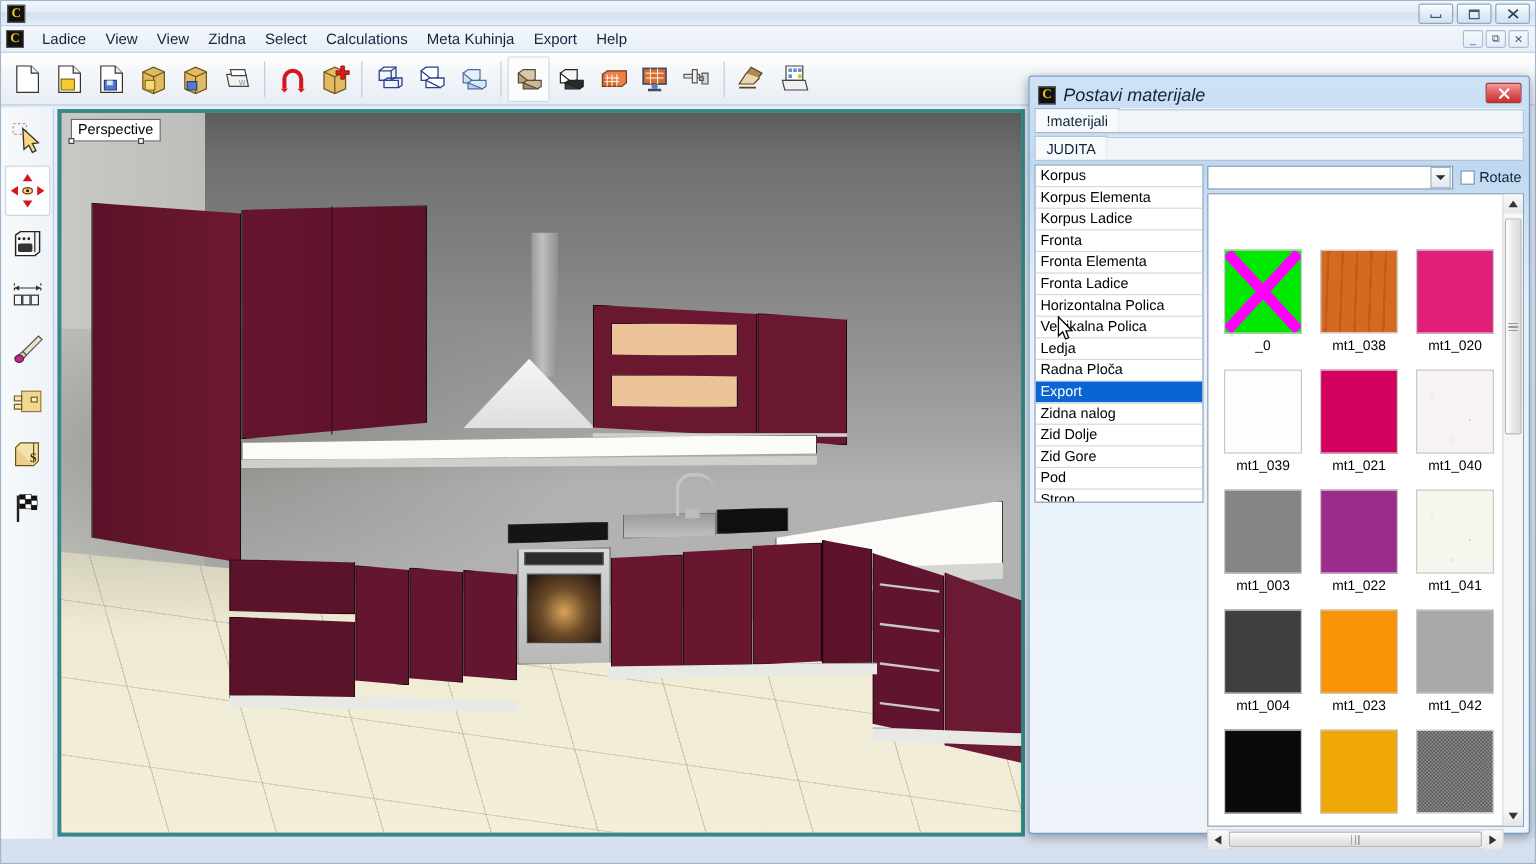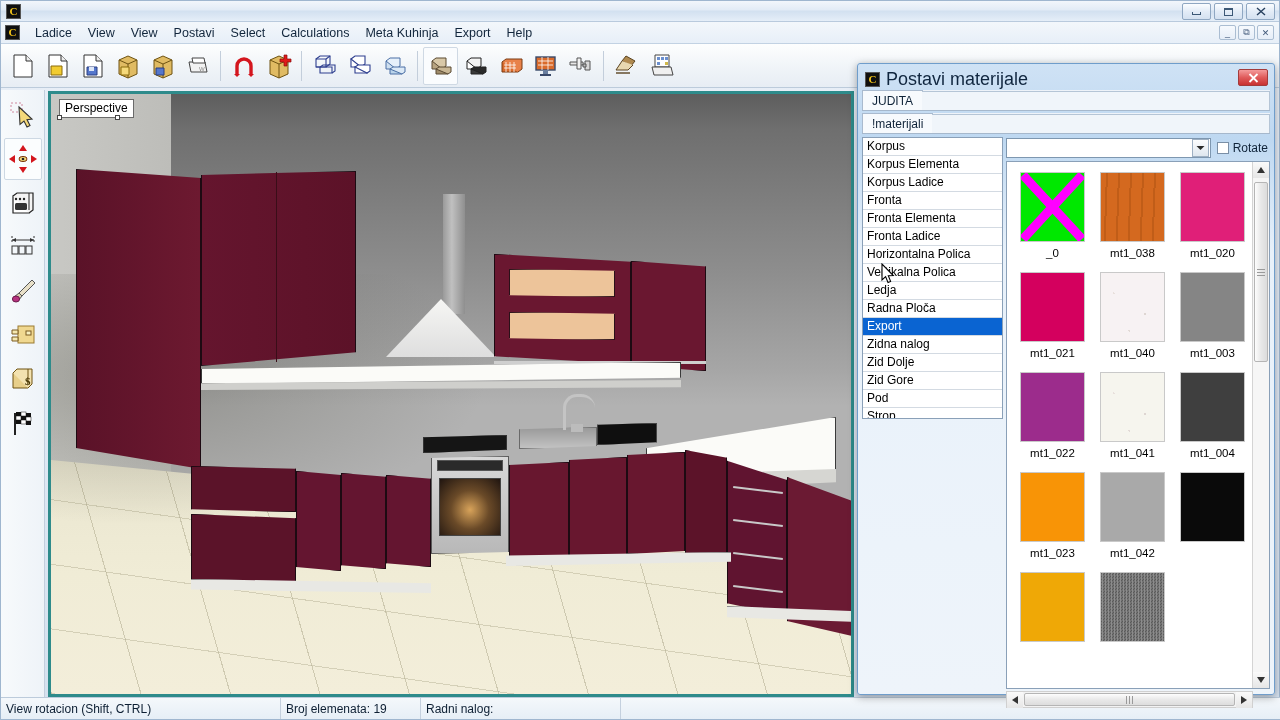--- a/index.html
+++ b/index.html
@@ -176,21 +176,21 @@
     border:1px solid #6f9dcb; border-radius:3px;
     box-shadow: 0 2px 9px rgba(0,0,0,.35);
     padding:3px;
   }
   .dlg-title { height:24px; display:flex; align-items:center; position:relative; padding-left:4px; }
   .dlg-icon {
     width:15px;height:15px;background:#101010;border:1px solid #555;color:#f5c518;
     font-weight:bold;font-size:11px;line-height:13px;text-align:center;
     font-family:"Liberation Serif",serif; margin-right:6px;
   }
-  .dlg-title-text { font-size:18px; color:#10263f; }
+  .dlg-title-text { font-size:15px; color:#10263f;font-style:italic; }
   .dlg-close {
     position:absolute; right:3px; top:2px; width:30px; height:17px;
     background: linear-gradient(to bottom,#f49b9b,#e05b5b 50%,#c83232);
     border:1px solid #a33b3b; border-radius:2px; color:#fff;
     font-size:11px; font-weight:bold; display:flex;align-items:center;justify-content:center;
   }
   .dlg-body { position:absolute; left:4px; top:26px; right:4px; bottom:4px; }
 
   .tabstrip {
     height:21px; border-bottom:1px solid #a6b8cc; display:flex; align-items:flex-end;
@@ -229,21 +229,21 @@
     border:1px solid #9eb0c3; display:flex;align-items:center;justify-content:center;
   }
   .chk-wrap { display:flex; align-items:center; gap:4px; font-size:12px; color:#10243a; padding-right:2px;}
   .chk { width:12px;height:12px;background:#fff;border:1px solid #7a8fa6; }
 
   
   .swatch-area {
     margin-top:3px; background:#fff; border:1px solid #8aa0b8;
     height:528px; position:relative; overflow:hidden; display:flex;
   }
-  .swatch-scroll { flex:1; position:relative; overflow:hidden; padding:6px 0 0 6px; }
+  .swatch-scroll { flex:1; position:relative; overflow:hidden; padding:6px 0 0 6px;margin-top:36px; }
   .swatch-grid { display:grid; grid-template-columns:repeat(3,79px); gap:0px 1px; }
   .sw-cell { width:79px; height:100px; display:flex; flex-direction:column; align-items:center; }
   .sw-box { width:65px; height:70px; border:1px solid #c9c9c9; margin-top:4px; }
   .sw-label { font-size:11.5px; color:#000; margin-top:5px; line-height:13px; padding:0 2px; }
   .sw-label.selected { background:#0a64d2; color:#fff; }
 
   
   .vscroll {
     width:17px; background:#f3f3f3; border-left:1px solid #d4d4d4;
     display:flex; flex-direction:column; align-items:center;
@@ -297,21 +297,21 @@
           </svg>
       </div>
     </div>
   </div>
 
   <div class="menubar">
     <div class="menu-logo">C</div>
     <div class="menu-item">Ladice</div>
     <div class="menu-item">View</div>
     <div class="menu-item">View</div>
-    <div class="menu-item">Postavi</div>
+    <div class="menu-item">Zidna</div>
     <div class="menu-item">Select</div>
     <div class="menu-item">Calculations</div>
     <div class="menu-item">Meta Kuhinja</div>
     <div class="menu-item">Export</div>
     <div class="menu-item">Help</div>
     <div class="mdi-buttons">
       <div class="mdi-btn">_</div>
       <div class="mdi-btn">⧉</div>
       <div class="mdi-btn">✕</div>
     </div>
@@ -680,47 +680,41 @@
       <div style="position:absolute;left:676px;top:512px;width:132px;height:16px;
                   background:#e8e8e4;border-top:1px solid #888;
                   clip-path:polygon(0 0,100% 34%,100% 100%,0 70%);"></div>
 
       <div class="persp-label">Perspective</div>
       <div class="persp-handle" style="left:6px;top:21px;"></div>
       <div class="persp-handle" style="left:64px;top:21px;"></div>
     </div>
   </div>
 
-  <div class="statusbar">
-    <div class="sb-cell" style="width:280px">View rotacion (Shift, CTRL)</div>
-    <div class="sb-cell" style="width:140px">Broj elemenata: 19</div>
-    <div class="sb-cell" style="width:200px">Radni nalog:</div>
-    <div class="sb-cell" style="flex:1"></div>
-  </div>
 
   <div id="dialog">
     <div class="dlg-title">
       <div class="dlg-icon">C</div>
       <div class="dlg-title-text">Postavi materijale</div>
       <div class="dlg-close">
         <svg width="11" height="10" viewBox="0 0 11 10">
             <path d="M1.5 1 L9.5 9 M9.5 1 L1.5 9" stroke="#fff" stroke-width="1.8" fill="none"></path>
           </svg>
       </div>
     </div>
 
     <div class="dlg-body">
 
       <div class="tabstrip">
-        <div class="tab">JUDITA</div>
+        <div class="tab">!materijali</div>
         <div class="tab-fill"></div>
       </div>
 
       <div class="tabstrip">
-        <div class="tab">!materijali</div>
+        <div class="tab">JUDITA</div>
         <div class="tab-fill"></div>
       </div>
 
       <div class="panel-row">
 
         <div class="cat-list" id="cat-list">
             <div class="cat-item">Korpus</div>
             <div class="cat-item">Korpus Elementa</div>
             <div class="cat-item">Korpus Ladice</div>
             <div class="cat-item">Fronta</div>
@@ -767,20 +761,24 @@
                   </div>
                   <div class="sw-cell">
                     <div class="sw-box" style="background: repeating-linear-gradient(92deg, rgb(212, 105, 31) 0px, rgb(212, 105, 31) 5px, rgb(192, 93, 24) 5px, rgb(192, 93, 24) 7px, rgb(212, 105, 31) 7px, rgb(212, 105, 31) 12px);"></div>
                     <div class="sw-label">mt1_038</div>
                   </div>
                   <div class="sw-cell">
                     <div class="sw-box" style="background: rgb(224, 31, 120);"></div>
                     <div class="sw-label">mt1_020</div>
                   </div>
                   <div class="sw-cell">
+                    <div class="sw-box" style="background: rgb(253, 253, 253);"></div>
+                    <div class="sw-label">mt1_039</div>
+                  </div>
+                  <div class="sw-cell">
                     <div class="sw-box" style="background: rgb(212, 0, 94);"></div>
                     <div class="sw-label">mt1_021</div>
                   </div>
                   <div class="sw-cell">
                     <div class="sw-box" style="background: radial-gradient(circle at 20% 30%, rgb(232, 224, 220) 0px, rgb(232, 224, 220) 1px, transparent 1px), radial-gradient(circle at 70% 60%, rgb(222, 214, 210) 0px, rgb(222, 214, 210) 1px, transparent 1px), radial-gradient(circle at 45% 85%, rgb(226, 218, 214) 0px, rgb(226, 218, 214) 1px, transparent 1px), rgb(247, 242, 243);"></div>
                     <div class="sw-label">mt1_040</div>
                   </div>
                   <div class="sw-cell">
                     <div class="sw-box" style="background: rgb(133, 133, 133);"></div>
                     <div class="sw-label">mt1_003</div>

